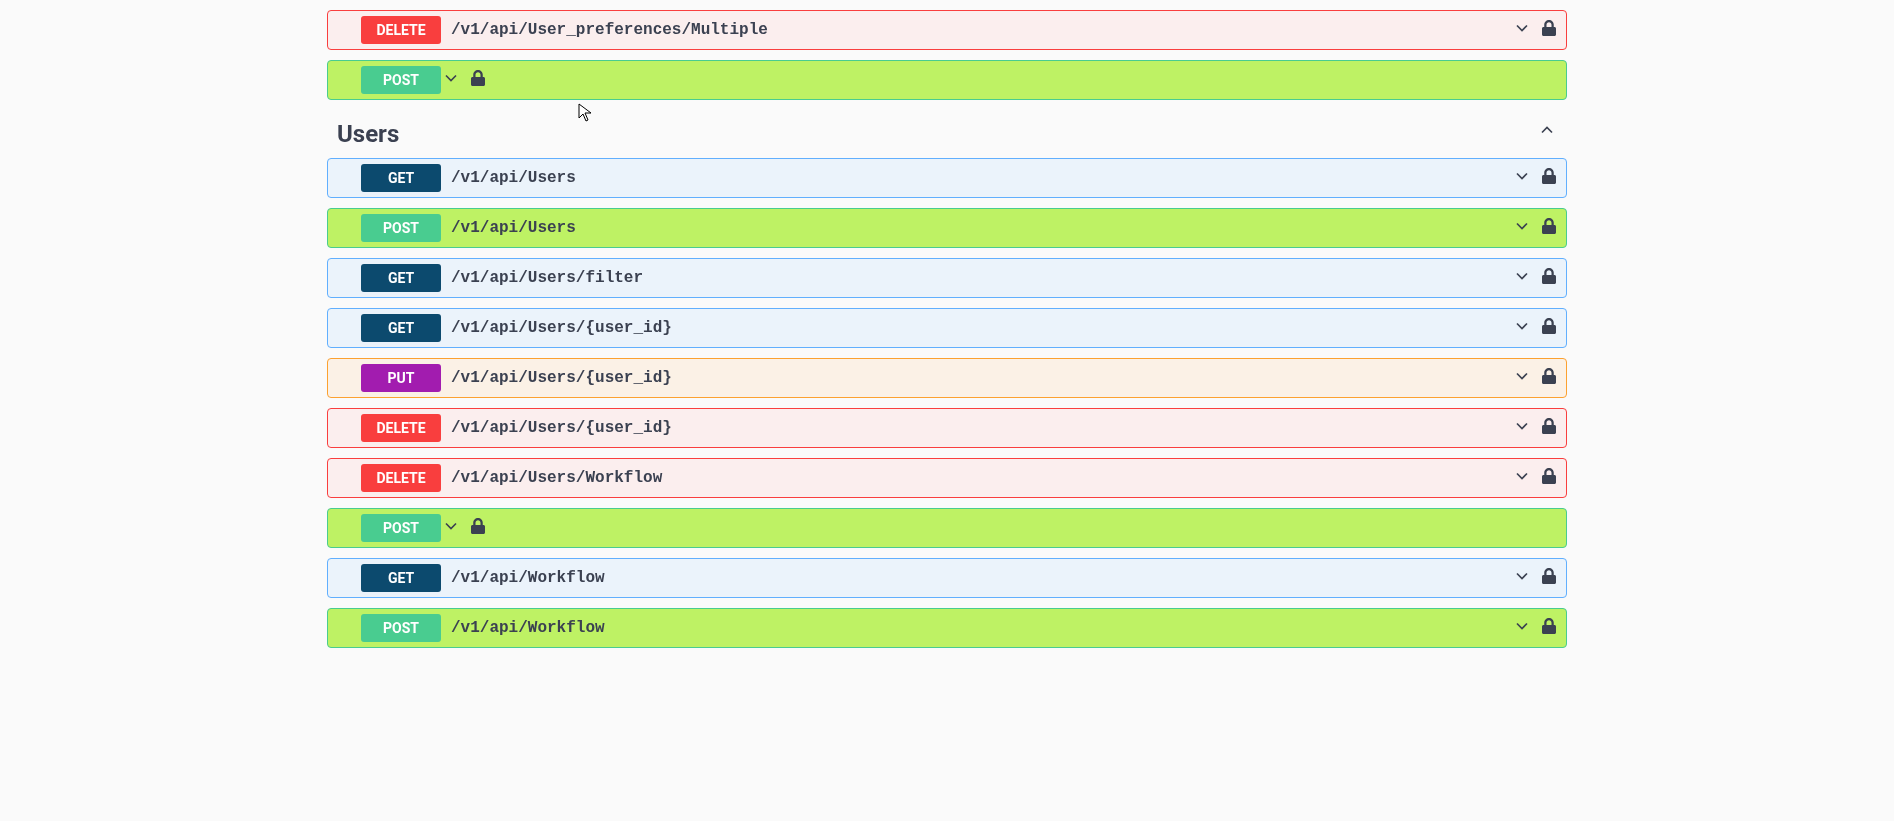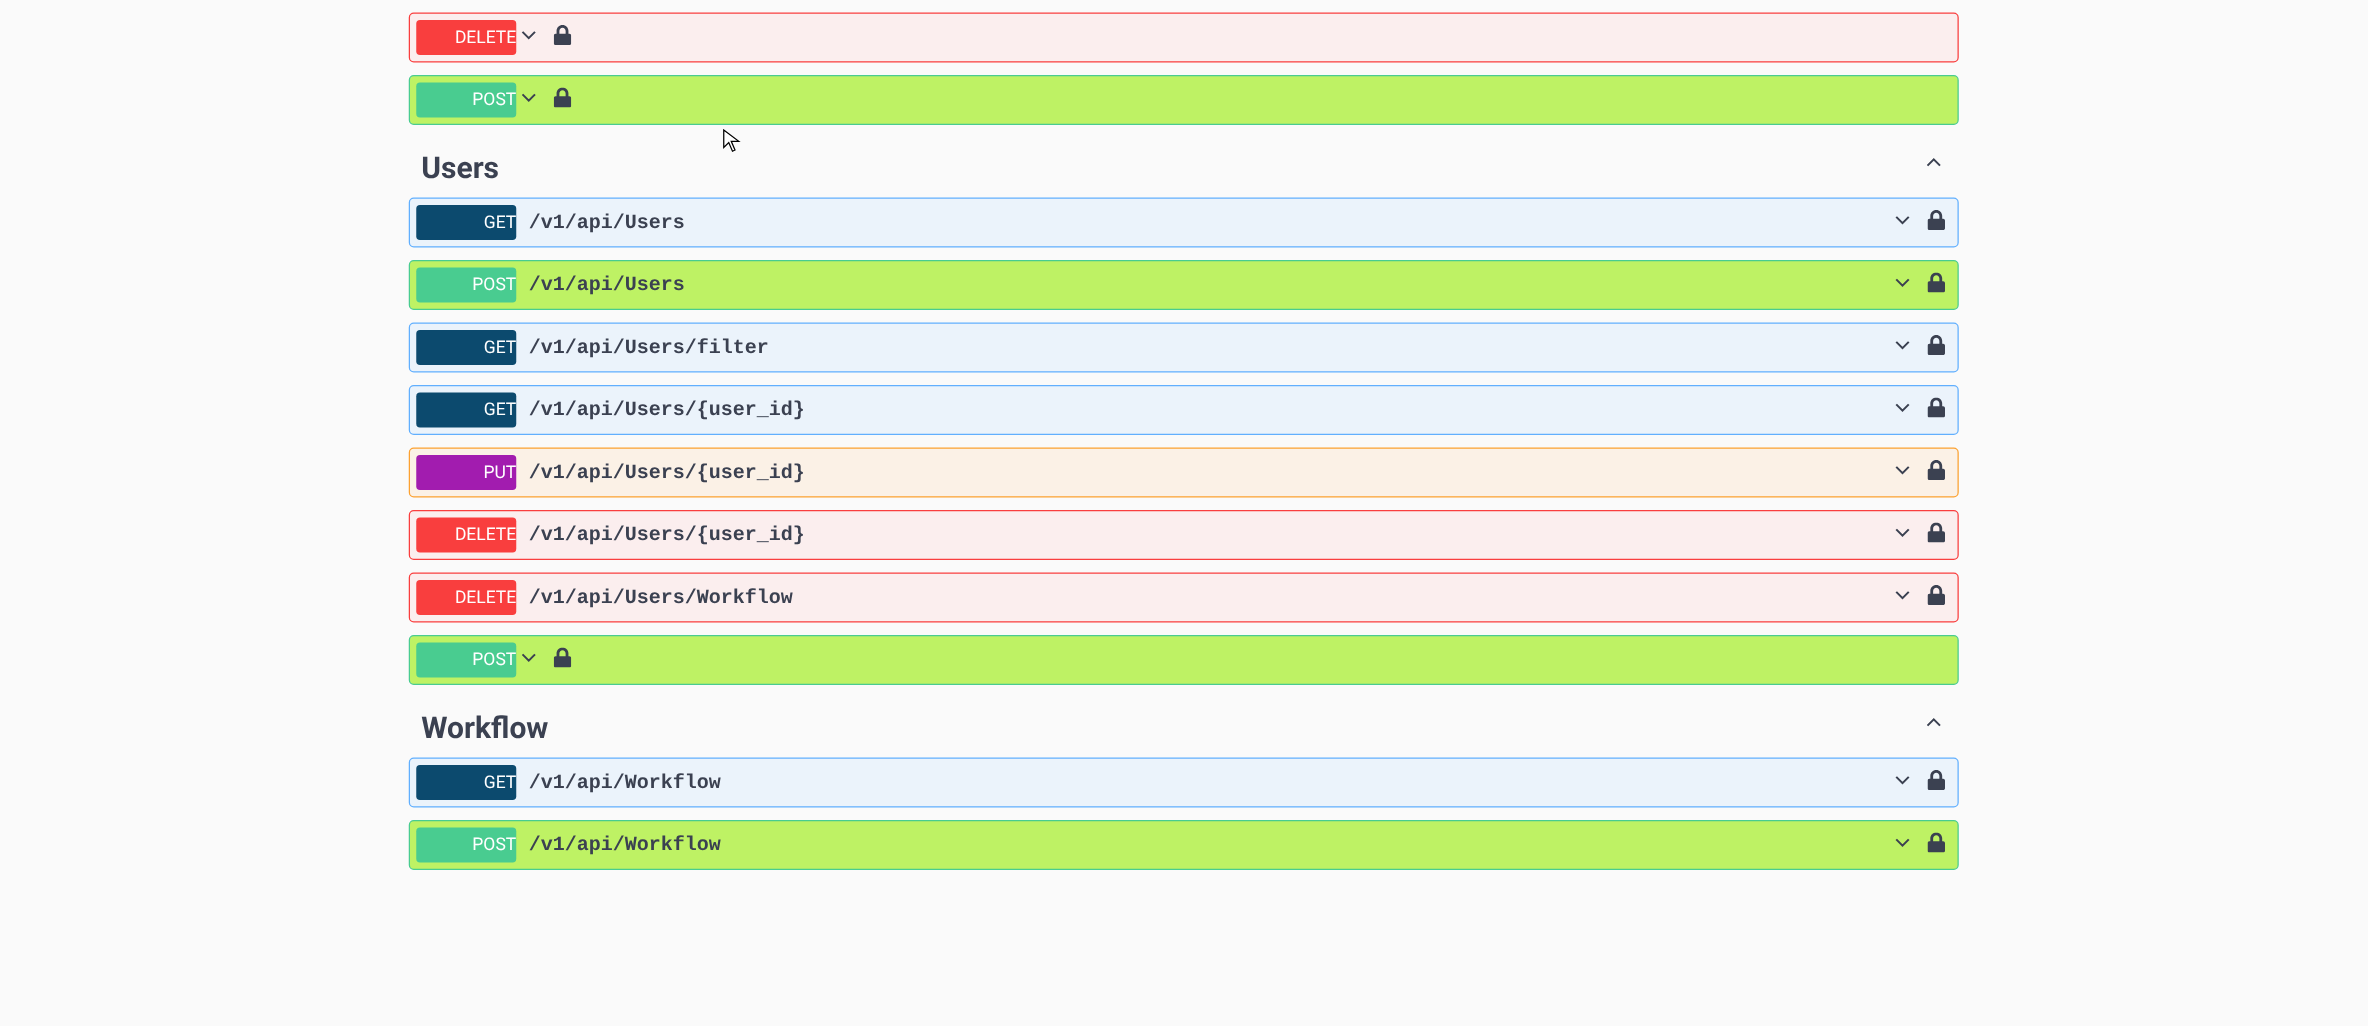--- a/index.html
+++ b/index.html
@@ -53,28 +53,29 @@
 .endpoint-put {
   background: #fbf1e6;
   border-color: #fca130;
 }
 .endpoint-delete {
   background: #fbeeee;
   border-color: #f93e3e;
 }
 .method-badge {
   font-size: 14px;
-  font-weight: 400;
+  font-weight: 700;
   color: #fff;
   min-width: 80px;
   padding: 6px 0;
-  text-align: right;
+  text-align: center;
   border-radius: 3px;
   text-transform: uppercase;
   flex-shrink: 0;
+  margin-left: 28px;
 }
 .badge-get { background: #0c4a6e; }
 .badge-post { background: #49cc90; }
 .badge-put { background: #a21caf; }
 .badge-delete { background: #f93e3e; }
 .endpoint-path {
   font-family: "SFMono-Regular", Consolas, "Liberation Mono", Menlo, monospace;
   font-size: 16px;
   font-weight: 600;
   color: #3b4151;
@@ -111,20 +112,21 @@
   top:103px;
   pointer-events:none;
 }
 </style>
 </head>
 <body>
 
 <div class="container" id="root">
     <div class="endpoint endpoint-delete">
       <span class="method-badge badge-delete">DELETE</span>
+      <span class="endpoint-path">/v1/api/User_preferences/Multiple</span>
       <span class="endpoint-right">
         <span><svg class="chevron-down-svg" viewBox="0 0 24 24">
             <polyline points="6 9 12 15 18 9"></polyline>
           </svg></span>
         <span><svg class="lock-svg" viewBox="0 0 448 512">
             <path d="M400 224h-24v-72C376 68 307.8 0 224 0S72 68 72 152v72H48c-26.5 0-48 21.5-48 48v192c0 26.5 21.5 48 48 48h352c26.5 0 48-21.5 48-48V272c0-26.5-21.5-48-48-48zM144 152c0-44.2 35.8-80 80-80s80 35.8 80 80v72H144v-72z"></path>
           </svg></span>
       </span>
     </div>
     <div class="endpoint endpoint-post">
@@ -232,28 +234,20 @@
     </div>
     <div class="endpoint endpoint-post">
       <span class="method-badge badge-post">POST</span>
       <span class="endpoint-right">
         <span><svg class="chevron-down-svg" viewBox="0 0 24 24">
             <polyline points="6 9 12 15 18 9"></polyline>
           </svg></span>
         <span><svg class="lock-svg" viewBox="0 0 448 512">
             <path d="M400 224h-24v-72C376 68 307.8 0 224 0S72 68 72 152v72H48c-26.5 0-48 21.5-48 48v192c0 26.5 21.5 48 48 48h352c26.5 0 48-21.5 48-48V272c0-26.5-21.5-48-48-48zM144 152c0-44.2 35.8-80 80-80s80 35.8 80 80v72H144v-72z"></path>
           </svg></span>
-      </span>
-    </div>
-    <div class="section-header">
-      <h3 class="section-title">Workflow</h3>
-      <span class="section-chevron">
-        <svg class="chevron-up-svg" viewBox="0 0 24 24">
-          <polyline points="6 15 12 9 18 15"></polyline>
-        </svg>
       </span>
     </div>
     <div class="endpoint endpoint-get">
       <span class="method-badge badge-get">GET</span>
       <span class="endpoint-path">/v1/api/Workflow</span>
       <span class="endpoint-right">
         <span><svg class="chevron-down-svg" viewBox="0 0 24 24">
             <polyline points="6 9 12 15 18 9"></polyline>
           </svg></span>
         <span><svg class="lock-svg" viewBox="0 0 448 512">

